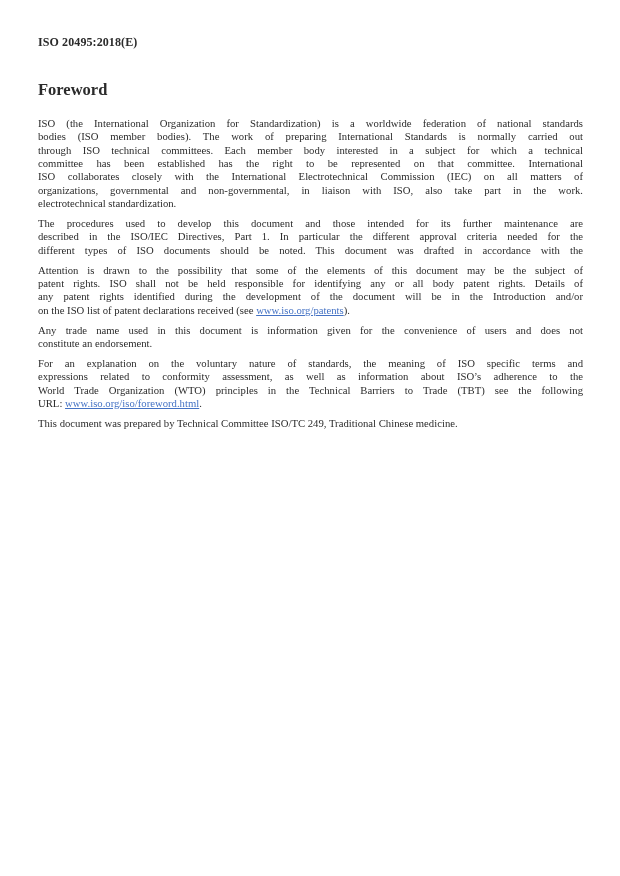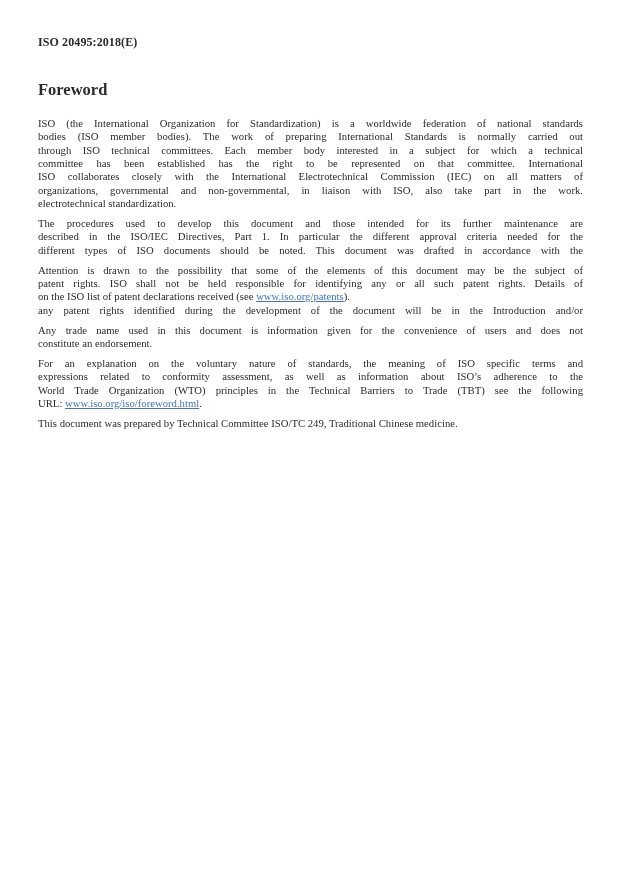--- a/index.html
+++ b/index.html
@@ -98,23 +98,23 @@
         <div class="line just"><span>organizations, governmental and non-governmental, in liaison with ISO, also take part in the work.</span></div>
         <div class="line"><span>electrotechnical standardization.</span></div>
       </div>
       <div class="para">
         <div class="line just"><span>The procedures used to develop this document and those intended for its further maintenance are</span></div>
         <div class="line just"><span>described in the ISO/IEC Directives, Part 1. In particular the different approval criteria needed for the</span></div>
         <div class="line just"><span>different types of ISO documents should be noted. This document was drafted in accordance with the</span></div>
       </div>
       <div class="para">
         <div class="line just"><span>Attention is drawn to the possibility that some of the elements of this document may be the subject of</span></div>
-        <div class="line just"><span>patent rights. ISO shall not be held responsible for identifying any or all such patent rights. Details of</span></div>
+        <div class="line just"><span>patent rights. ISO shall not be held responsible for identifying any or all body patent rights. Details of</span></div>
+        <div class="line just"><span>any patent rights identified during the development of the document will be in the Introduction and/or</span></div>
         <div class="line"><span>on the ISO list of patent declarations received (see </span><a class="seg-link" href="#">www.iso.org/patents</a><span>).</span></div>
-        <div class="line just"><span>any patent rights identified during the development of the document will be in the Introduction and/or</span></div>
       </div>
       <div class="para">
         <div class="line just"><span>Any trade name used in this document is information given for the convenience of users and does not</span></div>
         <div class="line"><span>constitute an endorsement.</span></div>
       </div>
       <div class="para">
         <div class="line just"><span>For an explanation on the voluntary nature of standards, the meaning of ISO specific terms and</span></div>
         <div class="line just"><span>expressions related to conformity assessment, as well as information about ISO’s adherence to the</span></div>
         <div class="line just"><span>World Trade Organization (WTO) principles in the Technical Barriers to Trade (TBT) see the following</span></div>
         <div class="line"><span>URL: </span><a class="seg-link" href="#">www.iso.org/iso/foreword.html</a><span>.</span></div>

